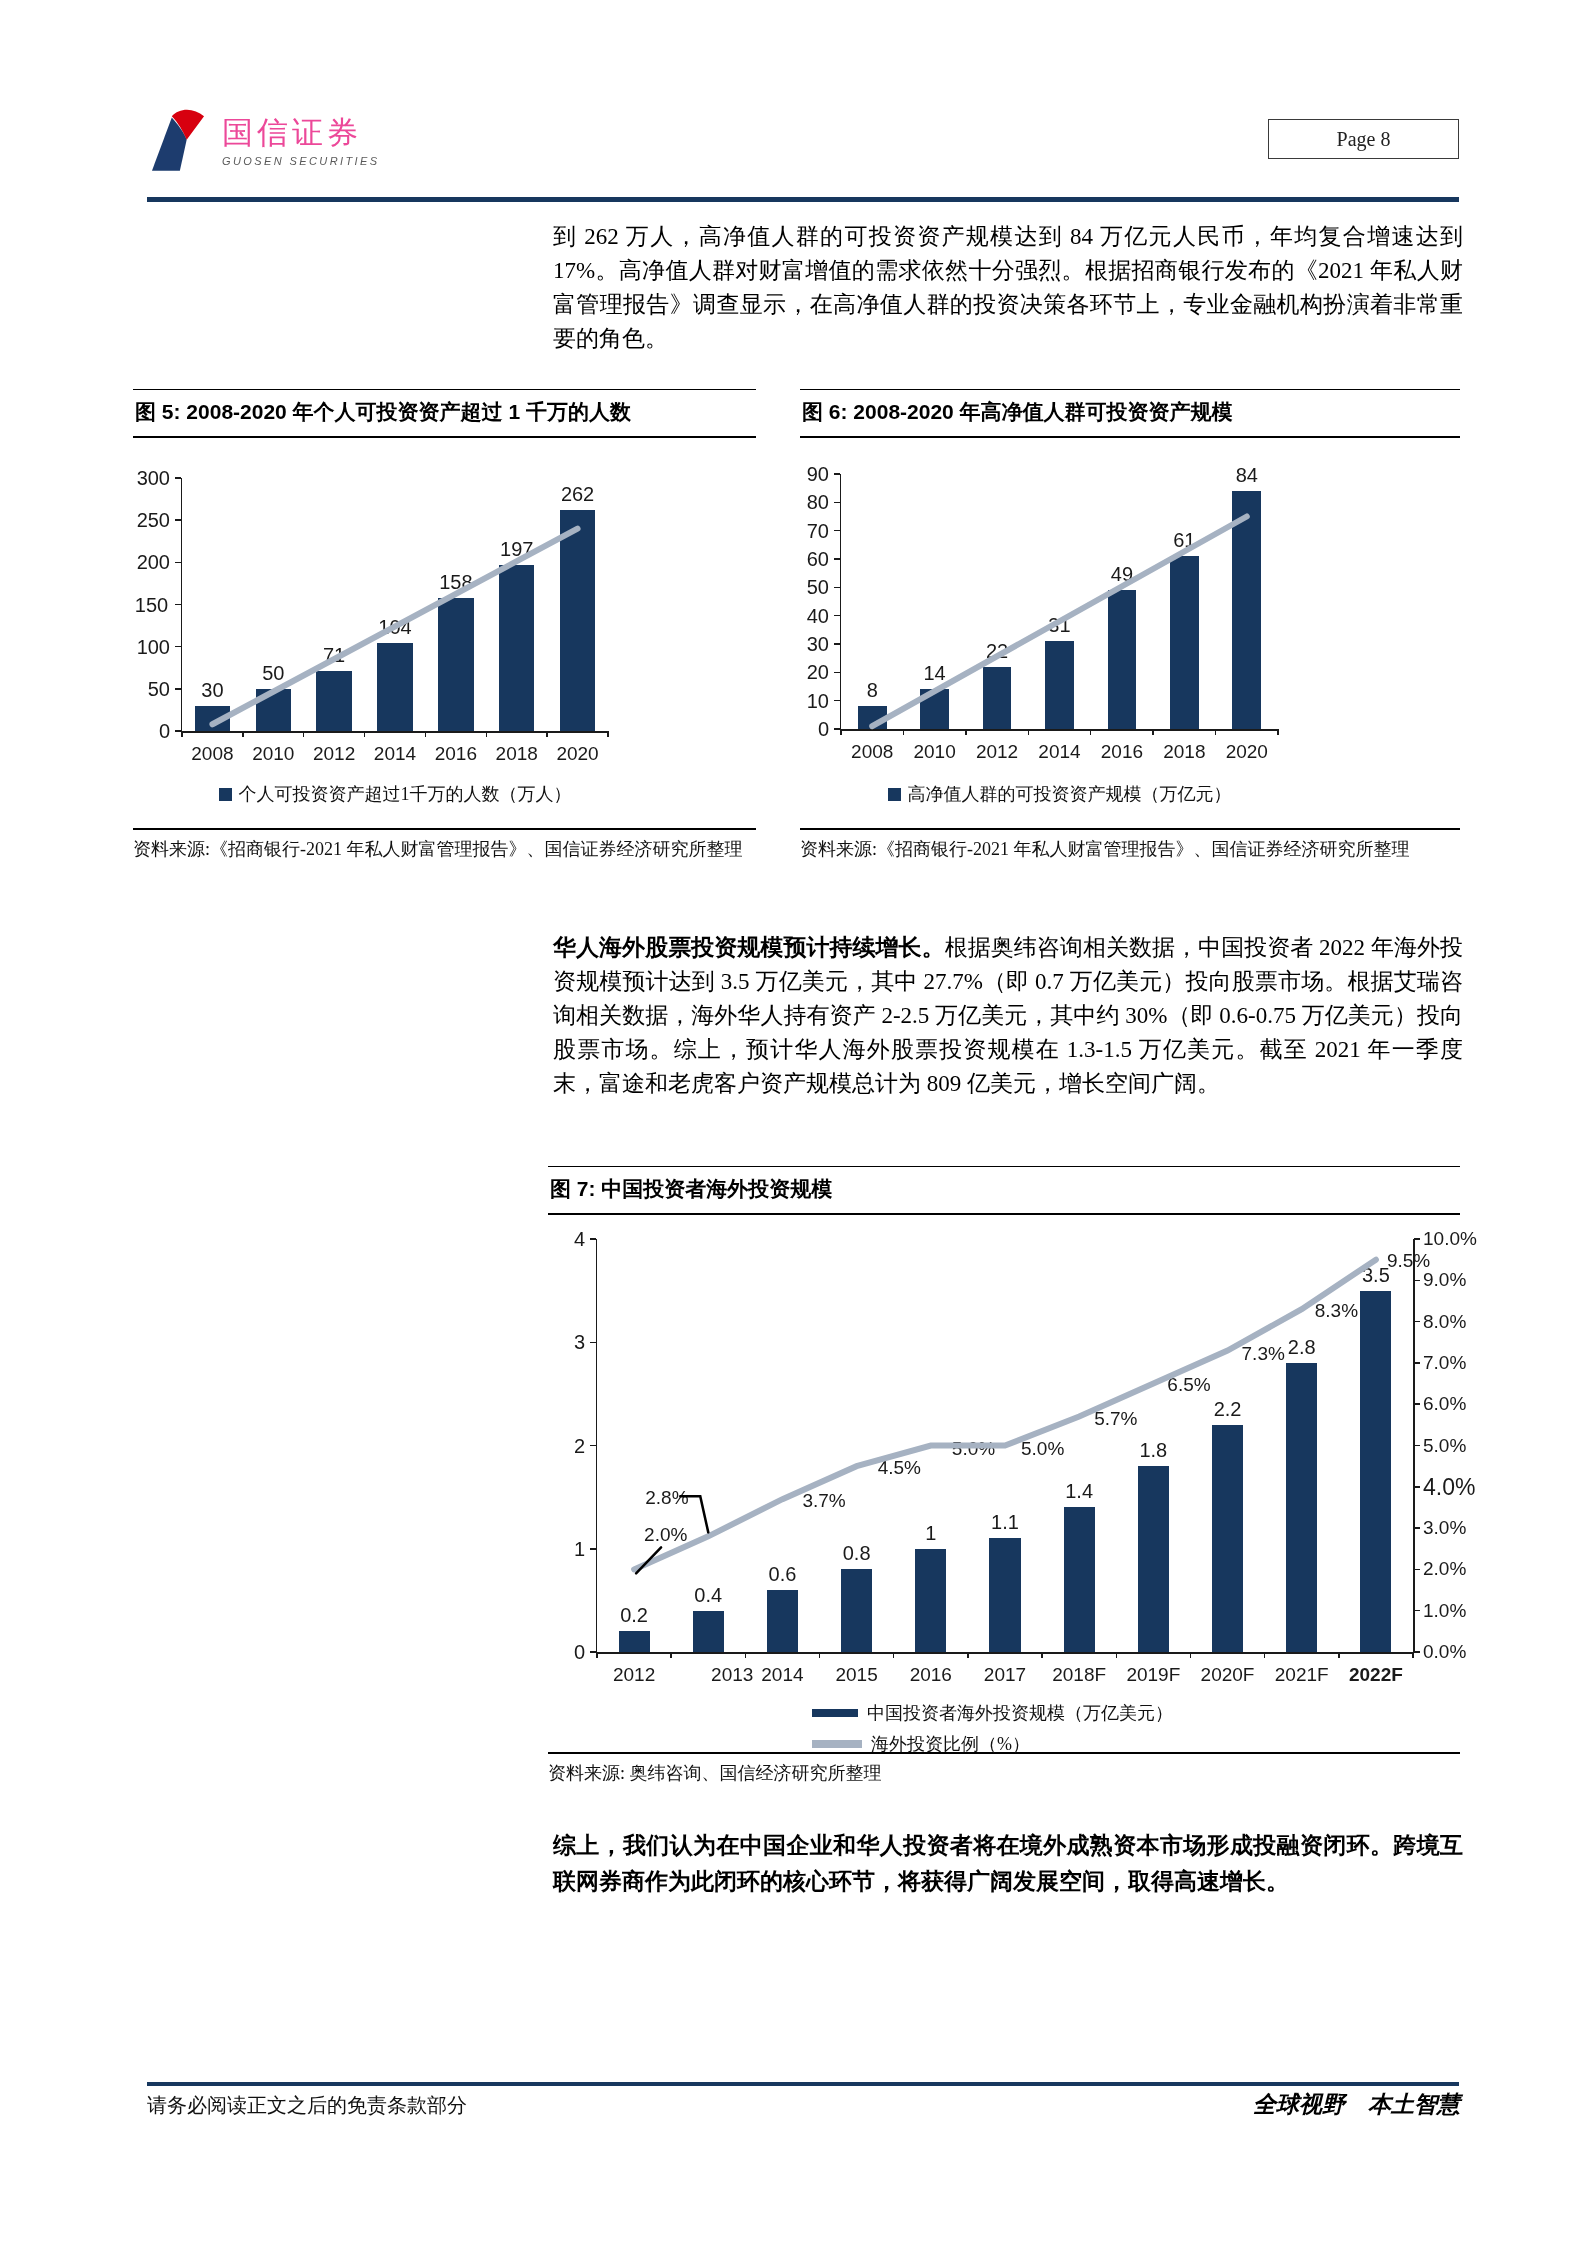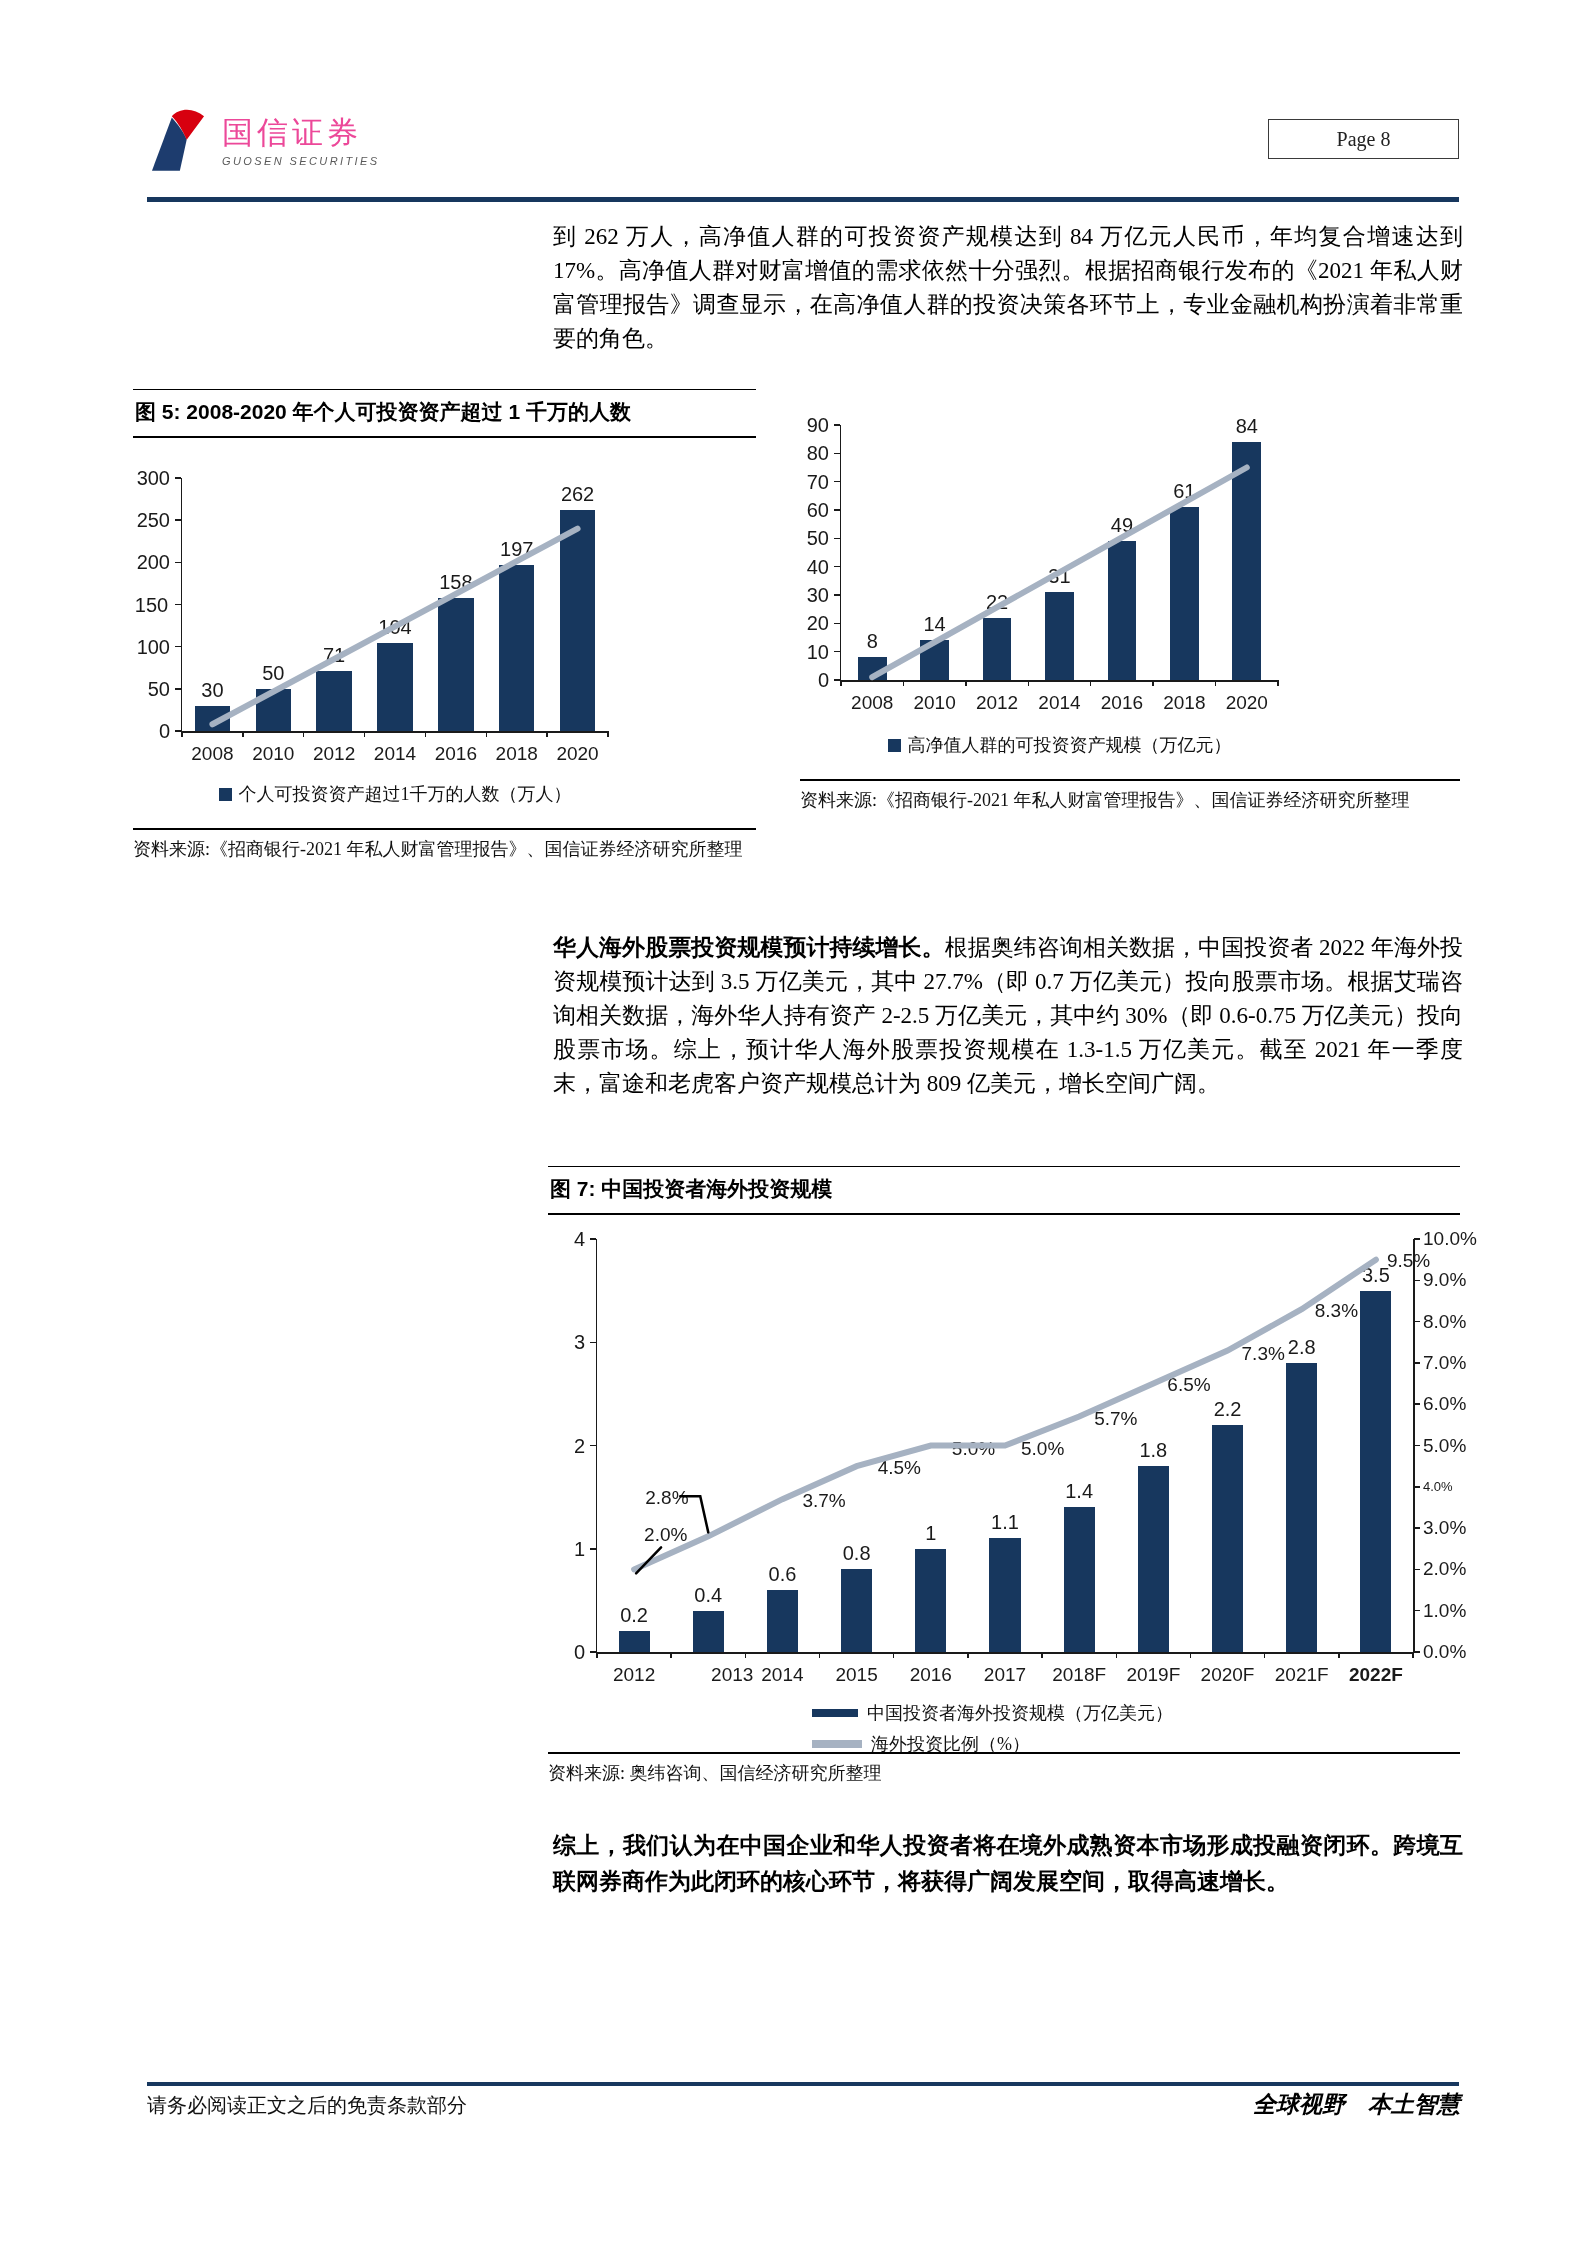--- a/index.html
+++ b/index.html
@@ -112,20 +112,21 @@
         </svg>
         <div class="legend-row" style="left: 49px; top: 344px; width: 426px; justify-content: center;">
           <div class="legend-sq" style="background: rgb(23, 55, 94);"></div>
           <div class="legend-text">个人可投资资产超过1千万的人数（万人）</div>
         </div>
       </div>
     <div class="fig-source">资料来源:《招商银行-2021 年私人财富管理报告》、国信证券经济研究所整理</div>
   </div>
 
   <div class="figure" style="left:800px;top:389px;width:660px;">
+    <div class="fig-title-row">图 6: 2008-2020 年高净值人群可投资资产规模</div>
     <div class="fig-chart" id="chart-fig6" style="height:390px;">
         <div class="tick-label" style="left: 0px; top: 280px; width: 29px; text-align: right; font-size: 20px; line-height: 22px;">0</div>
         <div class="tickmark" style="left: 34px; top: 290.25px; width: 6px; height: 1.5px;"></div>
         <div class="tick-label" style="left: 0px; top: 251.667px; width: 29px; text-align: right; font-size: 20px; line-height: 22px;">10</div>
         <div class="tickmark" style="left: 34px; top: 261.917px; width: 6px; height: 1.5px;"></div>
         <div class="tick-label" style="left: 0px; top: 223.333px; width: 29px; text-align: right; font-size: 20px; line-height: 22px;">20</div>
         <div class="tickmark" style="left: 34px; top: 233.583px; width: 6px; height: 1.5px;"></div>
         <div class="tick-label" style="left: 0px; top: 195px; width: 29px; text-align: right; font-size: 20px; line-height: 22px;">30</div>
         <div class="tickmark" style="left: 34px; top: 205.25px; width: 6px; height: 1.5px;"></div>
         <div class="tick-label" style="left: 0px; top: 166.667px; width: 29px; text-align: right; font-size: 20px; line-height: 22px;">40</div>
@@ -198,21 +199,21 @@
         <div class="tick-label" style="left: 0px; top: 13px; width: 37px; text-align: right; font-size: 20px; line-height: 22px;">4</div>
         <div class="tickmark" style="left: 42px; top: 23.25px; width: 6px; height: 1.5px;"></div>
         <div class="tick-label" style="left: 875px; top: 426px; font-size: 19px; line-height: 22px;">0.0%</div>
         <div class="tickmark" style="left: 866px; top: 436.25px; width: 6px; height: 1.5px;"></div>
         <div class="tick-label" style="left: 875px; top: 384.7px; font-size: 19px; line-height: 22px;">1.0%</div>
         <div class="tickmark" style="left: 866px; top: 394.95px; width: 6px; height: 1.5px;"></div>
         <div class="tick-label" style="left: 875px; top: 343.4px; font-size: 19px; line-height: 22px;">2.0%</div>
         <div class="tickmark" style="left: 866px; top: 353.65px; width: 6px; height: 1.5px;"></div>
         <div class="tick-label" style="left: 875px; top: 302.1px; font-size: 19px; line-height: 22px;">3.0%</div>
         <div class="tickmark" style="left: 866px; top: 312.35px; width: 6px; height: 1.5px;"></div>
-        <div class="tick-label" style="left: 875px; top: 260.8px; font-size: 13px; line-height: 22px;">4.0%</div>
+        <div class="tick-label" style="left: 875px; top: 260.8px; font-size: 23px; line-height: 22px;">4.0%</div>
         <div class="tickmark" style="left: 866px; top: 271.05px; width: 6px; height: 1.5px;"></div>
         <div class="tick-label" style="left: 875px; top: 219.5px; font-size: 19px; line-height: 22px;">5.0%</div>
         <div class="tickmark" style="left: 866px; top: 229.75px; width: 6px; height: 1.5px;"></div>
         <div class="tick-label" style="left: 875px; top: 178.2px; font-size: 19px; line-height: 22px;">6.0%</div>
         <div class="tickmark" style="left: 866px; top: 188.45px; width: 6px; height: 1.5px;"></div>
         <div class="tick-label" style="left: 875px; top: 136.9px; font-size: 19px; line-height: 22px;">7.0%</div>
         <div class="tickmark" style="left: 866px; top: 147.15px; width: 6px; height: 1.5px;"></div>
         <div class="tick-label" style="left: 875px; top: 95.6px; font-size: 19px; line-height: 22px;">8.0%</div>
         <div class="tickmark" style="left: 866px; top: 105.85px; width: 6px; height: 1.5px;"></div>
         <div class="tick-label" style="left: 875px; top: 54.3px; font-size: 19px; line-height: 22px;">9.0%</div>

